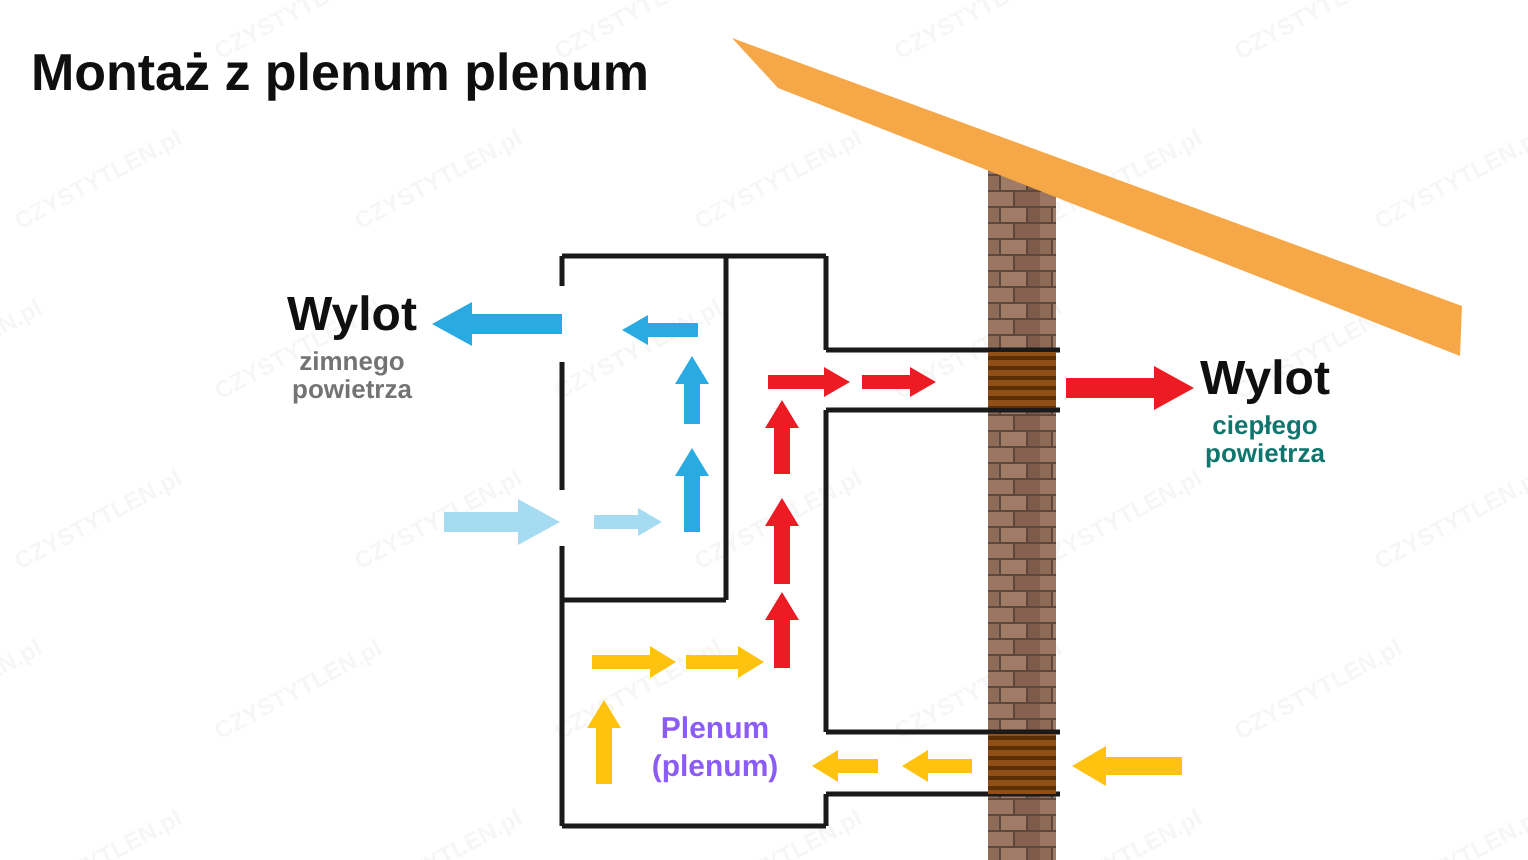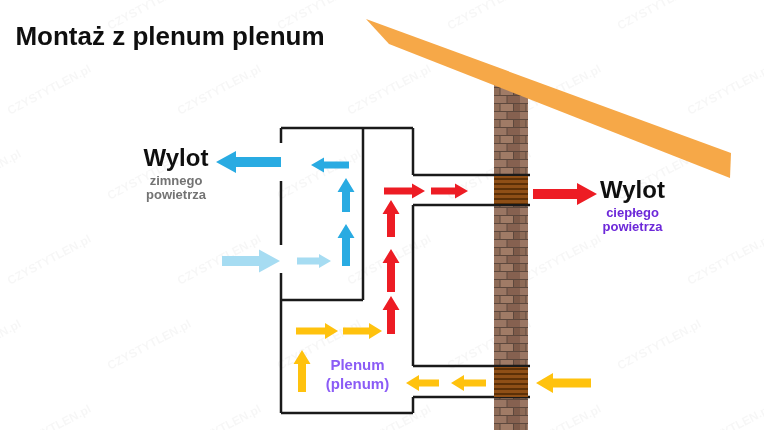--- a/index.html
+++ b/index.html
@@ -11,21 +11,21 @@
     font-family:"Liberation Sans", sans-serif;
   }
   #diagram-svg{position:absolute;left:0;top:0;}
   .lbl{position:absolute;text-align:center;font-weight:bold;z-index:5;}
   .lbl .big{font-size:24px;line-height:27px;color:#0f0f0f;letter-spacing:0px;text-align:center;}
   .lbl .sub{font-size:13px;line-height:14px;margin-top:3px;}
   #title-block{left:0px;top:22px;width:340px;font-size:26px;line-height:29px;color:#0f0f0f;}
   #cold-label{left:112px;top:144px;width:128px;}
   #cold-label .sub{color:#737373;}
   #warm-label{left:575px;top:176px;width:115px;}
-  #warm-label .sub{color:#6d28d9;}
+  #warm-label .sub{color:#0f766e;}
   #plenum-label{left:295px;top:355px;width:125px;font-size:15px;line-height:19px;color:#8b5cf6;}
 </style>
 </head>
 <body>
 
 <div id="canvas">
 
   <svg id="diagram-svg" width="764" height="430" viewBox="0 0 764 430" xmlns="http://www.w3.org/2000/svg">
       <defs>
         <pattern id="brick" patternUnits="userSpaceOnUse" width="26" height="16">

